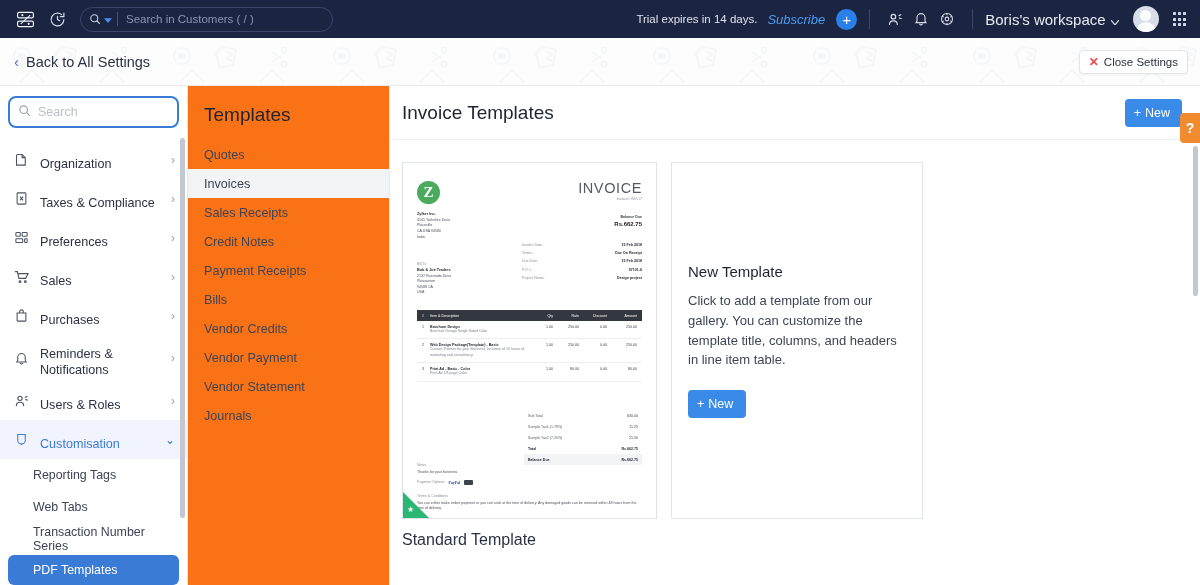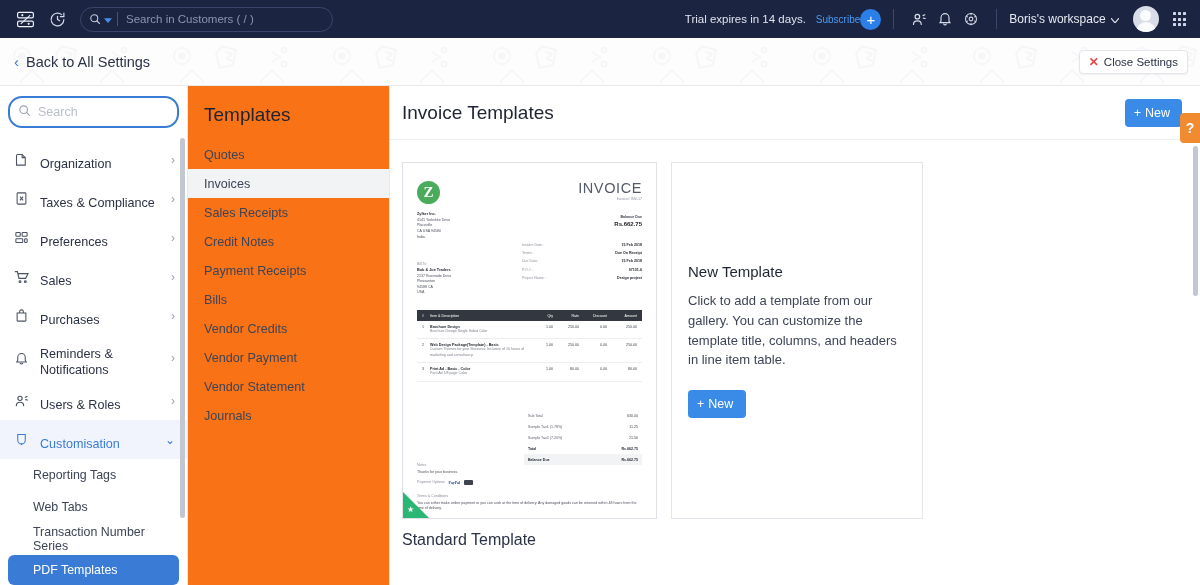--- a/index.html
+++ b/index.html
@@ -33,30 +33,30 @@
   .search-caret { margin: 0 5px 0 1px; }
   .search-div { width: 1px; height: 14px; background: #48527a; margin-right: 8px; }
   .search-input {
     flex: 1; border: none; outline: none; background: transparent;
     color: #c6cbdb; font-size: 11.5px; font-family: "Liberation Sans", sans-serif;
   }
   .search-input::placeholder { color: #8d95b0; }
 
   .tb-right { margin-left: auto; display: flex; align-items: center; gap: 0; }
   .trial-text { color: #dfe3ee; font-size: 11.5px; margin-right: 10px; }
-  .subscribe-link { color: #4b9bf5; font-size: 10px; cursor: pointer; }
+  .subscribe-link { color: #4b9bf5; font-size: 13px; margin-right: 11px; cursor: pointer; font-style: italic; }
   .plus-btn {
     width: 21px; height: 21px; border-radius: 50%;
     background: #2a7fe8; color: #fff;
     display: flex; align-items: center; justify-content: center;
     font-size: 15px; line-height: 1; cursor: pointer;
   }
   .tb-sep { width: 1px; height: 20px; background: #3d4768; margin: 0 12px; }
   .tb-ico { width: 26px; height: 38px; display: flex; align-items: center; justify-content: center; cursor: pointer; }
-  .workspace { color: #e8ebf3; font-size: 12px; display: flex; align-items: center; gap: 5px; cursor: pointer; margin-right: 14px; }
+  .workspace { color: #e8ebf3; font-size: 15px; display: flex; align-items: center; gap: 5px; cursor: pointer; margin-right: 14px; }
   .avatar {
     width: 26px; height: 26px; border-radius: 50%;
     background: #d8dde8; overflow: hidden; position: relative; cursor: pointer;
     margin-right: 14px;
   }
   .avatar::after {
     content: ""; position: absolute; width: 11px; height: 11px; border-radius: 50%;
     background: #fbfcfe; left: 7.5px; top: 4px;
   }
   .avatar::before {
@@ -96,21 +96,21 @@
   .body-wrap { display: flex; height: 499px; width: 1200px; }
 
   
   .sidebar {
     width: 188px; min-width: 188px; height: 499px;
     background: #ffffff; border-right: 1px solid #e6e8ec;
     position: relative; overflow: hidden;
   }
   .side-search-row { padding: 10px 8px 8px 8px; }
   .side-search {
-    height: 32px; border: 2px solid #3a7bd5; border-radius: 14px;
+    height: 32px; border: 2px solid #3a7bd5; border-radius: 8px;
     display: flex; align-items: center; padding: 0 8px; gap: 7px;
     background: #fff;
   }
   .side-search input {
     border: none; outline: none; flex: 1; font-size: 12.5px; color: #2b3245;
     font-family: "Liberation Sans", sans-serif; background: transparent;
   }
   .side-search input::placeholder { color: #b9bec9; }
 
   .side-list { padding-top: 4px; }

